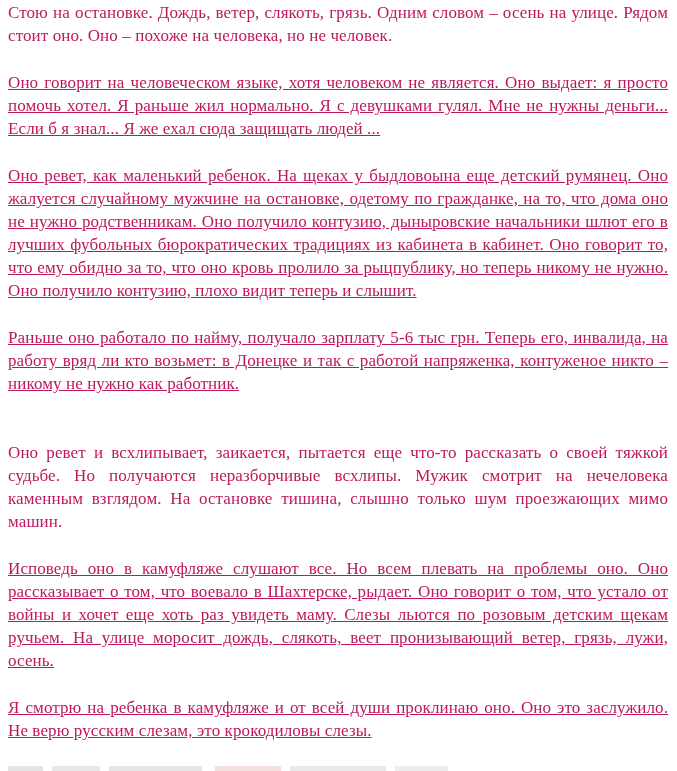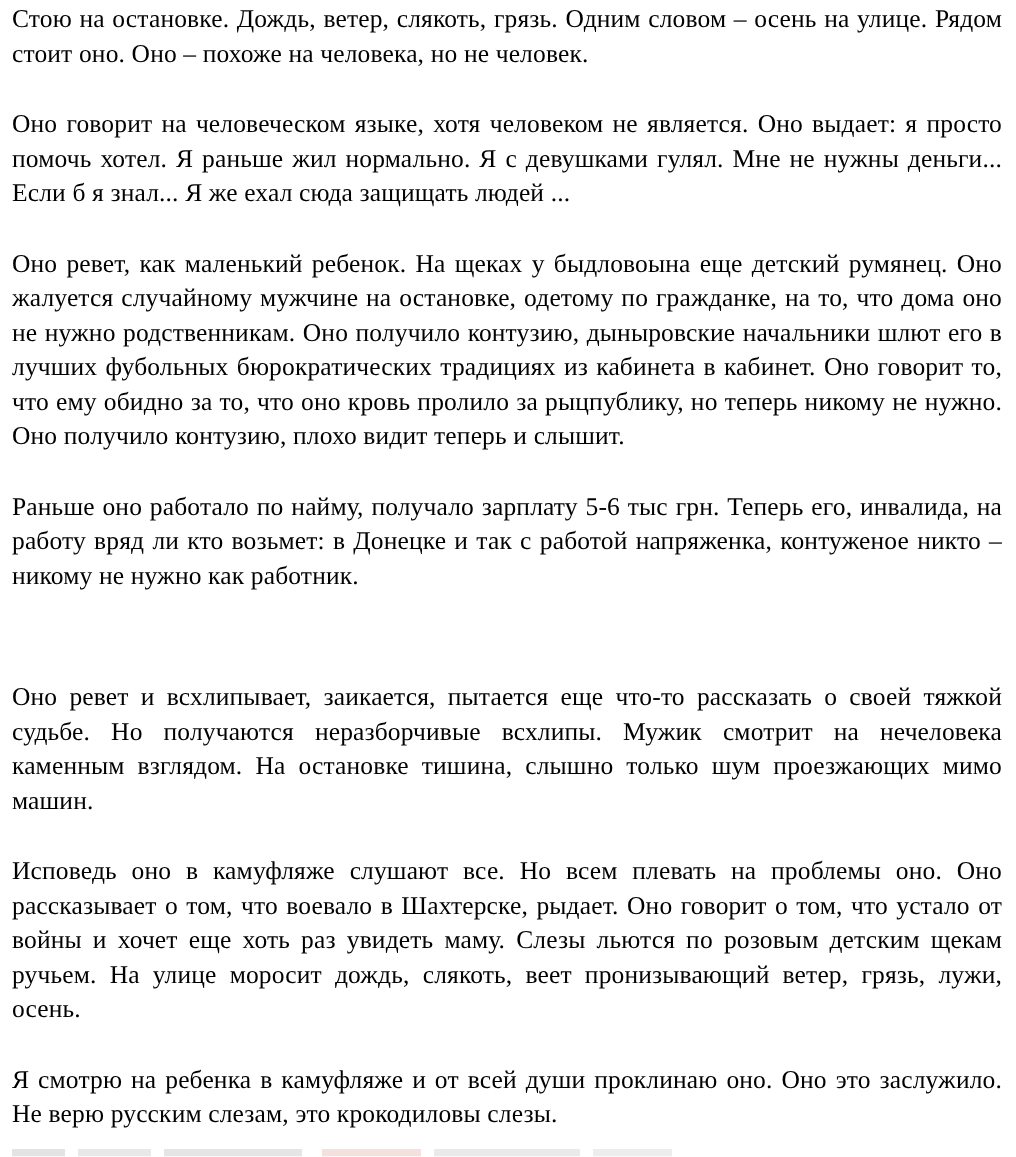--- a/index.html
+++ b/index.html
@@ -14,27 +14,27 @@
     position: relative;
     font-family: "Liberation Serif", "DejaVu Serif", serif;
   }
   .article {
     padding: 1px 9px 0 8px;
   }
   .para {
     margin: 0;
     font-size: 17px;
     line-height: 23px;
-    color: #000000;
+    color: #be185d;
     text-align: justify;
     letter-spacing: 0.1px;
   }
   .gap-none   { margin-top: 0; }
-  .gap-normal { margin-top: 24px; }
-  .gap-large  { margin-top: 58px; }
+  .gap-normal { margin-top: 24px; text-decoration: underline; }
+  .gap-large  { margin-top: 46px; }
   
   .clipped-line {
     position: absolute;
     left: 8px;
     top: 766px;
     width: 440px;
     height: 5px;
     opacity: 0.35;
     background: linear-gradient(90deg,
       #b0b0b0 0 8%,  transparent 8% 10%,

